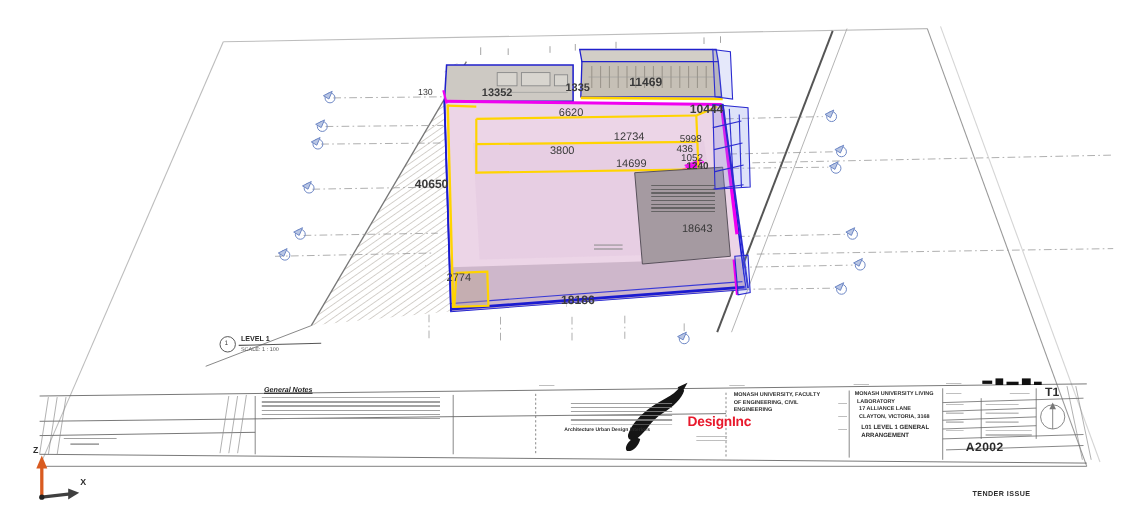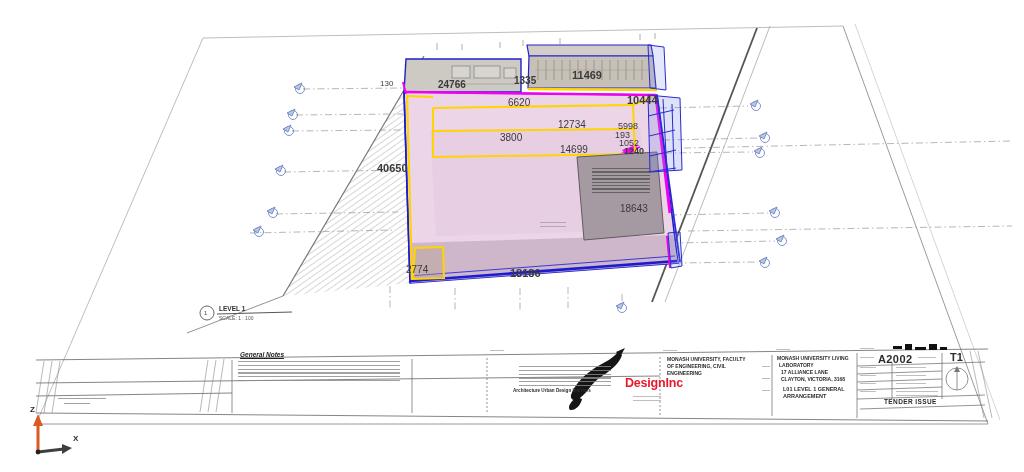--- a/index.html
+++ b/index.html
@@ -9,21 +9,21 @@
   .dim{position:absolute;color:#3a3a3a;white-space:nowrap;line-height:1;
        font-family:"Liberation Sans",sans-serif;}
   .b{font-weight:bold;}
   .bars{position:absolute;opacity:.8;
         background:repeating-linear-gradient(to bottom,#8a8a8a 0,#8a8a8a 1.2px,transparent 1.2px,transparent 3.8px);}
   .bars.light{opacity:.55;}
   .bars.dark{background:repeating-linear-gradient(to bottom,#555 0,#555 1.3px,transparent 1.3px,transparent 3.4px);}
   .tb{position:absolute;color:#2c2c2c;line-height:1.35;white-space:nowrap;}
   .notes-head{font-weight:bold;font-style:italic;text-decoration:underline;color:#222;}
   .logo-text{color:#e8192c;font-weight:bold;letter-spacing:-.2px;padding-left:25px;}
-  .small-cap{letter-spacing:.4px;}
+  .small-cap{letter-spacing:.4px;margin-top:48px;}
 </style>
 </head>
 <body>
 
 <div id="stage">
 
 <svg viewBox="0 0 1024 472" width="1024" height="472">
   <defs>
     <pattern id="hatch" width="5" height="5" patternUnits="userSpaceOnUse" patternTransform="rotate(55)">
       <line x1="0" y1="0" x2="0" y2="5" stroke="#b3ada5" stroke-width="1"></line>
@@ -279,35 +279,35 @@
   <g>
     <path d="M38,452 L38,424" stroke="#d95b20" stroke-width="3"></path>
     <path d="M33,426 L43,426 L38,414 Z" fill="#d95b20"></path>
     <path d="M38,452 L64,449" stroke="#3f3f3f" stroke-width="3"></path>
     <path d="M62,444 L62,454 L72,448 Z" fill="#3f3f3f"></path>
     <circle cx="38" cy="452" r="2.4" fill="#222"></circle>
   </g>
 </svg>
 
 <span class="dim" style="left:380px;top:80px;font-size:8px">130</span>
-<span class="dim b" style="left:438px;top:80px;font-size:10px">24766</span>
+<span class="dim b" style="left:438px;top:80px;font-size:10px">13352</span>
 <span class="dim b" style="left:514px;top:76px;font-size:10px">1335</span>
 <span class="dim b" style="left:572px;top:70px;font-size:11px">11469</span>
 <span class="dim" style="left:508px;top:98px;font-size:10px">6620</span>
 <span class="dim b" style="left:627px;top:95px;font-size:11px">10444</span>
 <span class="dim" style="left:558px;top:120px;font-size:10px">12734</span>
 <span class="dim" style="left:618px;top:122px;font-size:9px">5998</span>
-<span class="dim" style="left:615px;top:131px;font-size:9px">193</span>
+<span class="dim" style="left:615px;top:131px;font-size:9px">436</span>
 <span class="dim" style="left:619px;top:139px;font-size:9px">1052</span>
 <span class="dim b" style="left:624px;top:147px;font-size:9px">1240</span>
 <span class="dim" style="left:500px;top:133px;font-size:10px">3800</span>
 <span class="dim" style="left:560px;top:145px;font-size:10px">14699</span>
 <span class="dim b" style="left:377px;top:163px;font-size:11px">40650</span>
 <span class="dim" style="left:620px;top:204px;font-size:10px">18643</span>
-<span class="dim" style="left:406px;top:265px;font-size:10px">2774</span>
+<span class="dim" style="left:406px;top:248px;font-size:10px">2774</span>
 <span class="dim b" style="left:510px;top:268px;font-size:11px">18186</span>
 
 <div class="bars dark" style="left:592px;top:168px;width:58px;height:27px"></div>
 <div class="bars light" style="left:540px;top:222px;width:26px;height:8px"></div>
 
 <span class="tb" style="left:204px;top:309px;font-size:6px;color:#444">1</span>
 <span class="tb b" style="left:219px;top:305px;font-size:6.5px">LEVEL 1</span>
 <span class="tb" style="left:219px;top:315px;font-size:5px;color:#555">SCALE:  1 : 100</span>
 
 <span class="tb b" style="left:30px;top:405px;font-size:8px">Z</span>

